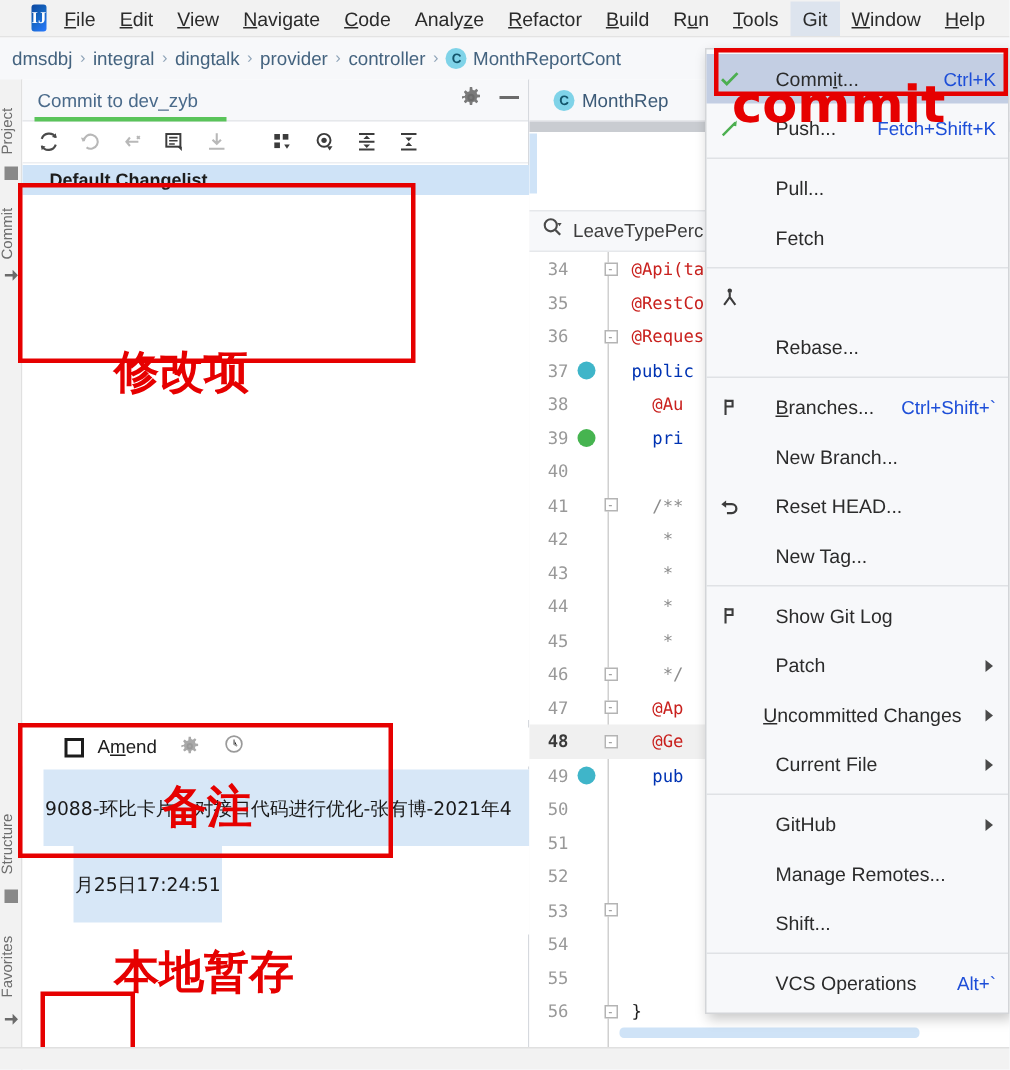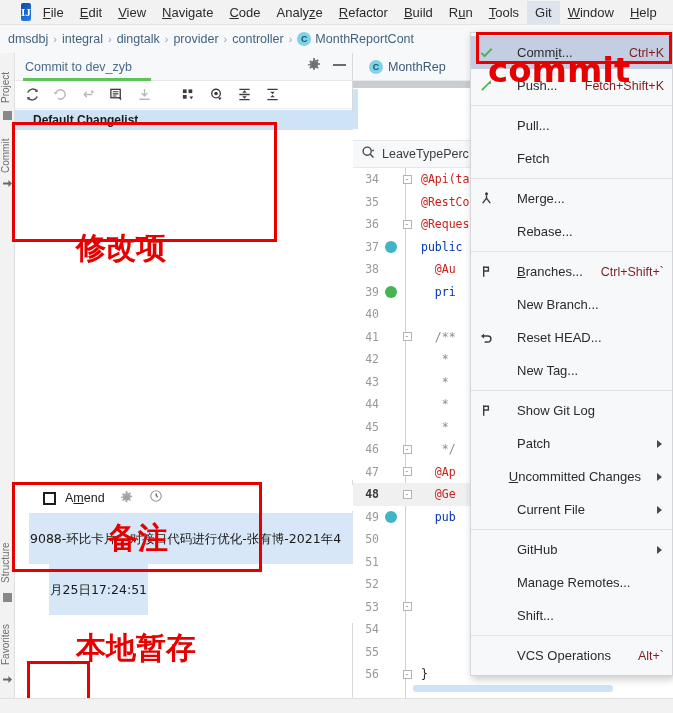--- a/index.html
+++ b/index.html
@@ -197,21 +197,21 @@
     padding: 3px 0;
   }
   .gm-item {
     height: 33px; display:flex; align-items:center; position:relative;
     font-size: 13px; color: #2b2b2b; padding-left: 8px; gap: 16px;
   }
   .gm-item.selected { background: #c3cee3; }
   .gm-ico { width: 22px; display:flex; align-items:center; justify-content:flex-start; }
   .gm-label { flex: 1; white-space: nowrap; }
   .gm-label .mn { text-decoration: underline; }
-  .gm-short { color:#7f1d1d; font-size:12.5px; padding-right: 8px; white-space:nowrap; }
+  .gm-short { color:#1d4ed8; font-size:12.5px; padding-right: 8px; white-space:nowrap; }
   .gm-arrow {
     width: 0; height: 0; border-left: 5px solid #4a4a4a;
     border-top: 4px solid transparent; border-bottom: 4px solid transparent;
     margin-right: 10px;
   }
   .gm-sep { height: 1px; background: #e0e2e5; margin: 3px 0; }
 
   
   .anno-box { position:absolute; border: 3px solid #e60000; pointer-events:none; }
   .anno-text {
@@ -605,21 +605,20 @@
           <span class="gm-label">Fetch</span>
         </div>
         <div class="gm-sep"></div>
         <div class="gm-item">
           <span class="gm-ico">
             <svg width="15" height="15" viewBox="0 0 16 16">
               <circle cx="8" cy="3" r="1.6" fill="#3c3c3c"></circle>
               <path fill="none" stroke="#3c3c3c" stroke-width="1.5" d="M8 4.6v3M8 7.6L4 13M8 7.6L12 13"></path>
             </svg>
           </span>
-          <span class="gm-label">Merge...</span>
         </div>
         <div class="gm-item">
           <span class="gm-ico"></span>
           <span class="gm-label">Rebase...</span>
         </div>
         <div class="gm-sep"></div>
         <div class="gm-item">
           <span class="gm-ico">
             <svg width="15" height="15" viewBox="0 0 16 16">
               <path fill="none" stroke="#3c3c3c" stroke-width="1.5" d="M5 2.5v11M5 3.5h5v4H5"></path>

